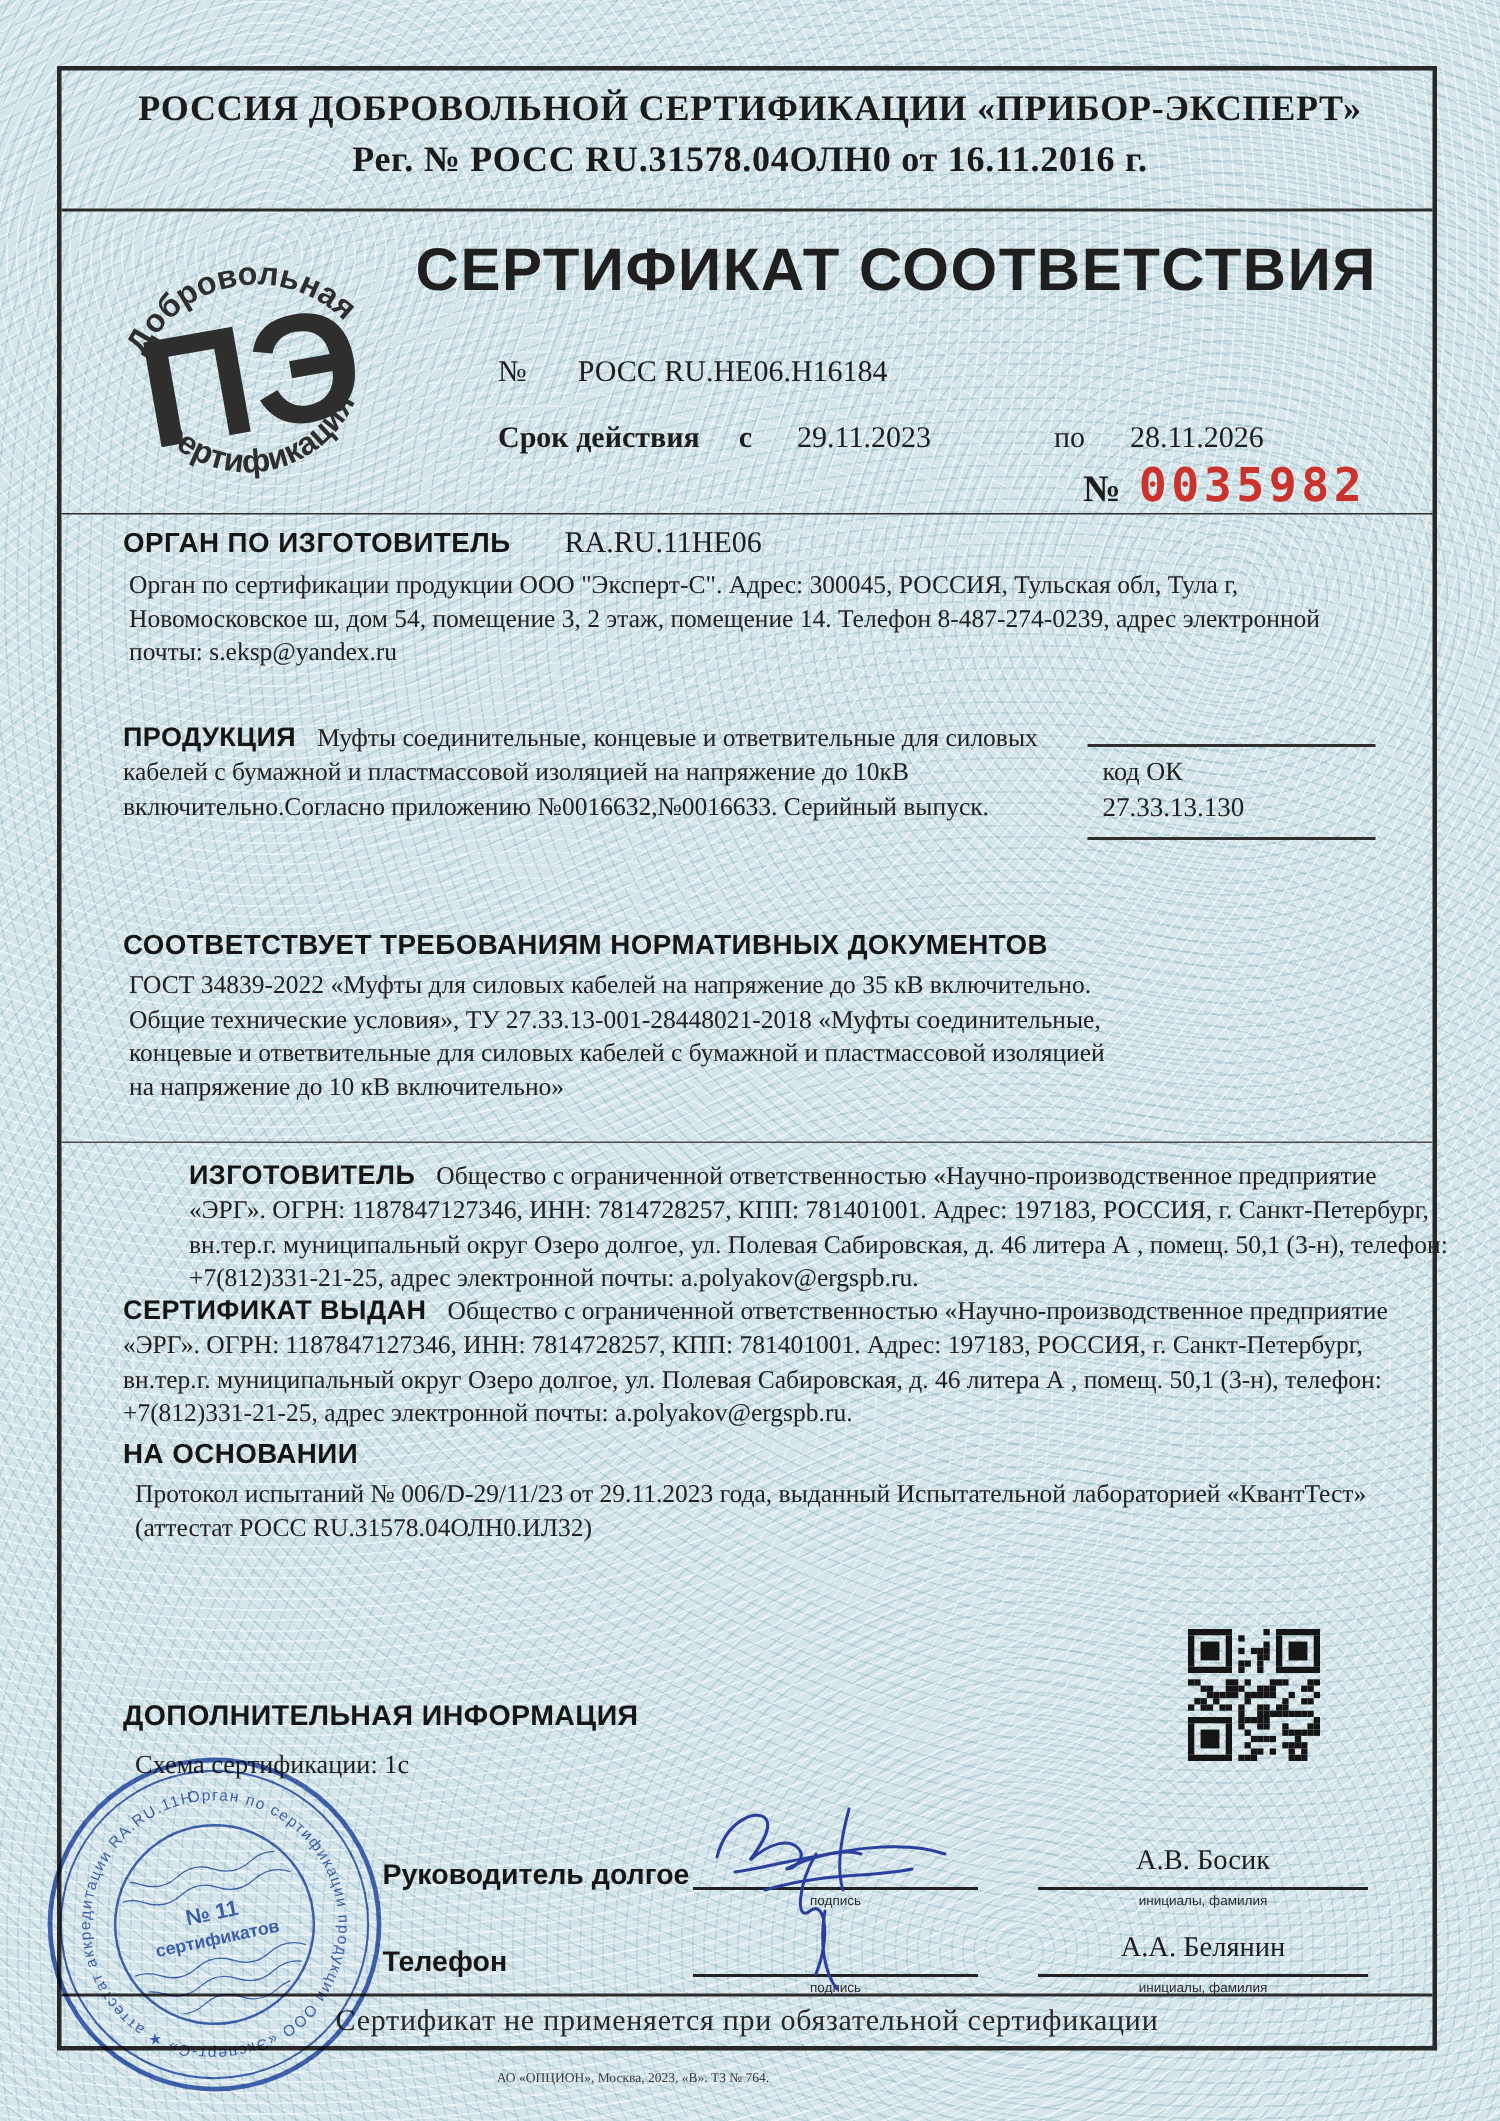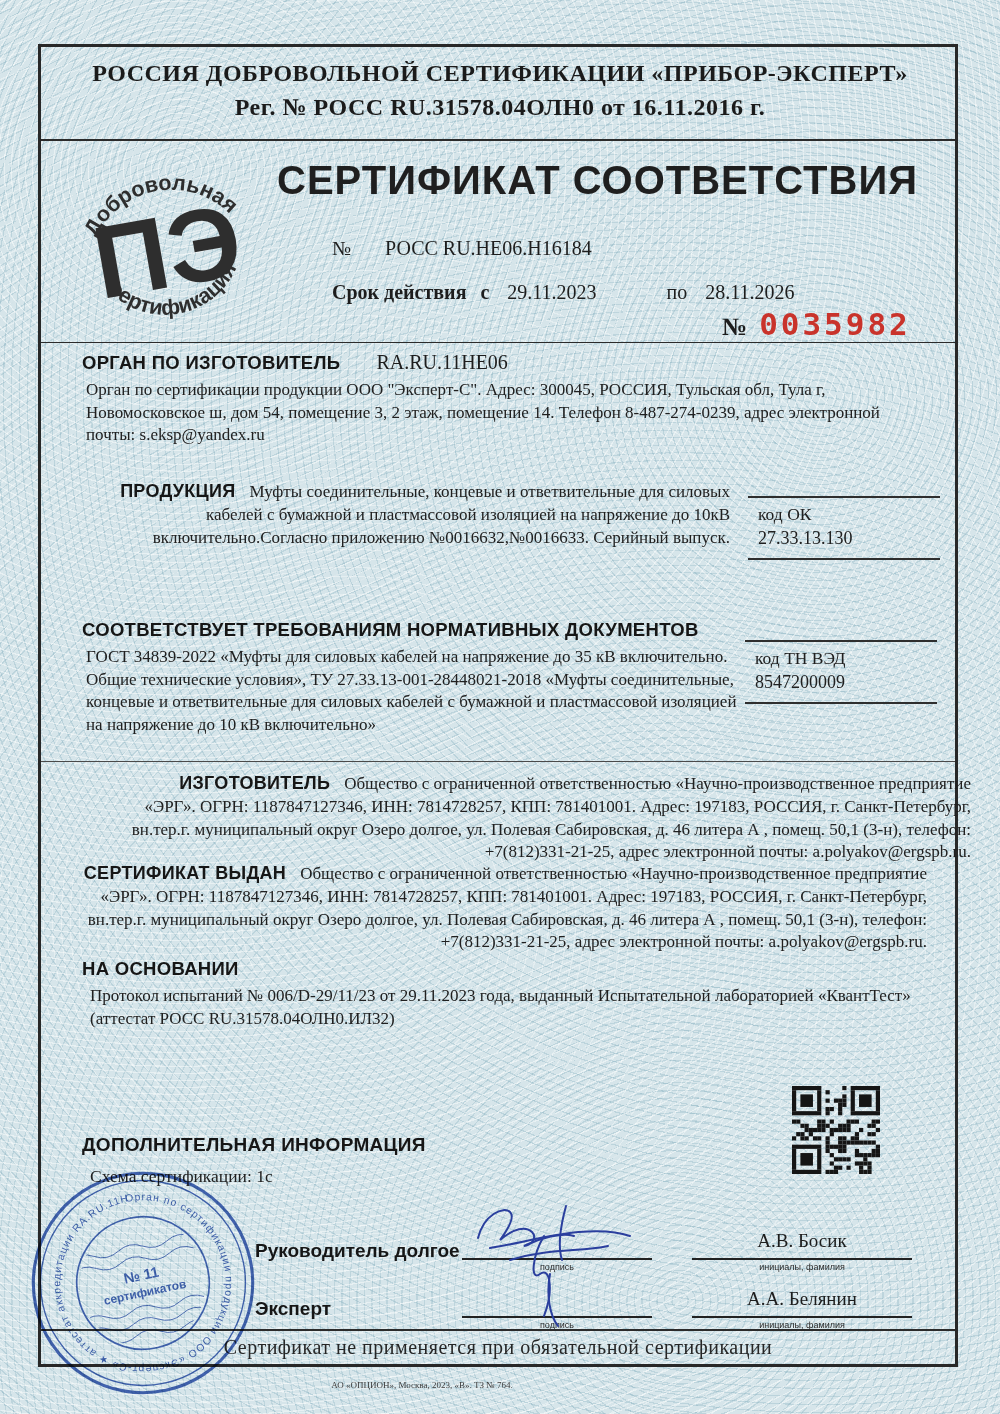--- a/index.html
+++ b/index.html
@@ -21,21 +21,21 @@
   .hr-thin { left:41px; width:914px; border-top:1.5px solid #4a4a4a; height:0; }
   .h-line { left:60px; width:880px; text-align:center; font-weight:700; font-size:24px; letter-spacing:.5px; color:#1b1b1b; }
   .cert-title { left:270px; top:158px; width:655px; text-align:center; font-weight:700; font-size:40px; letter-spacing:1px; color:#1f1f1f; }
   .row { display:flex; align-items:baseline; }
   .serif20 { font-size:20px; }
   .red-num { font-family:"DejaVu Sans Mono",monospace; font-weight:700; font-size:31px; color:#c9332b; letter-spacing:3px; }
   .sec-label { font-family:"Liberation Sans",sans-serif; font-weight:700; font-size:18.5px; letter-spacing:.3px; color:#161616; }
   .body-txt { font-size:17px; line-height:1.33; color:#202020; }
   .para .lbl { font-family:"Liberation Sans",sans-serif; font-weight:700; font-size:18px; letter-spacing:.3px; margin-right:14px; color:#161616; }
   .para .bt { font-size:17px; color:#202020; }
-  .para { line-height:1.33;text-align:right; }
+  .para { line-height:1.33; }
   .code-box { width:192px; border-top:2px solid #2e2e2e; border-bottom:2px solid #2e2e2e; padding:6px 10px 9px 10px; font-size:17.5px; color:#202020; }
   .code-box .cv { margin-top:3px; font-size:18px; }
   .sig-cell { width:190px; }
   .sig-cell .line { height:30px; border-bottom:2px solid #222; position:relative; text-align:center; font-size:19px; }
   .sig-cell .cap { font-family:"Liberation Sans",sans-serif; font-size:9px; text-align:center; padding-top:2px; color:#2a2a2a; }
   .role { font-family:"Liberation Sans",sans-serif; font-weight:700; font-size:19px; color:#161616; }
   .disclaimer { left:41px; width:914px; text-align:center; font-size:20px; letter-spacing:.5px; color:#262626; }
   .imprint { left:0; width:844px; text-align:center; font-size:9px; color:#3a3a3a; }
   .stamp { opacity:.88; mix-blend-mode:multiply; }
   .scribble { position:absolute; overflow:visible; }
@@ -65,21 +65,21 @@
     </g>
   </svg>
 
   <div class="abs cert-title sans">СЕРТИФИКАТ СООТВЕТСТВИЯ</div>
 
   <div class="abs row serif20" style="left:332px; top:237px;">
     <span>№</span>
     <span style="margin-left:34px;">РОСС RU.НЕ06.Н16184</span>
   </div>
 
-  <div class="abs row serif20" style="left:332px; top:281px;">
+  <div class="abs row serif20" style="left:332px; top:281px;gap:12px;">
     <span style="font-weight:700;">Срок действия</span>
     <span style="font-weight:700; margin-left:14px;">с</span>
     <span style="margin-left:18px;">29.11.2023</span>
     <span style="margin-left:70px;">по</span>
     <span style="margin-left:18px;">28.11.2026</span>
   </div>
 
   <div class="abs row" style="left:722px; top:306px;">
     <span style="font-size:25px; font-weight:700;">№</span>
     <span class="red-num" style="margin-left:12px;">0035982</span>
@@ -89,31 +89,27 @@
 
   <div class="abs row" style="left:82px; top:351px;">
     <span class="sec-label">ОРГАН ПО ИЗГОТОВИТЕЛЬ</span>
     <span class="serif20" style="margin-left:36px;">RA.RU.11НЕ06</span>
   </div>
   <div class="abs body-txt" style="left:86px; top:379px; width:838px;">Орган по сертификации продукции ООО "Эксперт-С". Адрес: 300045, РОССИЯ, Тульская обл, Тула г, Новомосковское ш, дом 54, помещение 3, 2 этаж, помещение 14. Телефон 8-487-274-0239, адрес электронной почты: s.eksp@yandex.ru</div>
 
   <p class="abs para" style="left:82px; top:480px; width:648px;">
     <span class="lbl">ПРОДУКЦИЯ</span><span class="bt">Муфты соединительные, концевые и ответвительные для силовых кабелей с бумажной и пластмассовой  изоляцией на напряжение до 10кВ включительно.Согласно приложению №0016632,№0016633. Серийный выпуск.</span>
   </p>
-  <div class="abs code-box" style="left:748px; top:496px;">
+  <div class="abs code-box" style="left:725px; top:496px;">
     <div>код ОК</div>
     <div class="cv">27.33.13.130</div>
   </div>
 
   <div class="abs sec-label" style="left:82px; top:619px; width:660px;">СООТВЕТСТВУЕТ ТРЕБОВАНИЯМ НОРМАТИВНЫХ ДОКУМЕНТОВ</div>
   <div class="abs body-txt" style="left:86px; top:646px; width:652px;">ГОСТ 34839-2022 «Муфты для силовых кабелей на напряжение до 35 кВ включительно. Общие технические условия», ТУ 27.33.13-001-28448021-2018 «Муфты соединительные, концевые и ответвительные для силовых кабелей с бумажной и пластмассовой изоляцией на напряжение до 10 кВ включительно»</div>
-  <div class="abs code-box" style="left:745px; top:640px;">
-    <div>код ТН ВЭД</div>
-    <div class="cv">8547200009</div>
-  </div>
 
   <div class="abs hr-thin" style="top:761px;"></div>
 
   <p class="abs para" style="left:82px; top:772px; width:845px;margin-left:44px;">
     <span class="lbl">ИЗГОТОВИТЕЛЬ</span><span class="bt">Общество с ограниченной ответственностью «Научно-производственное предприятие «ЭРГ». ОГРН: 1187847127346, ИНН: 7814728257, КПП: 781401001. Адрес: 197183, РОССИЯ, г. Санкт-Петербург, вн.тер.г. муниципальный округ Озеро долгое, ул. Полевая Сабировская, д. 46 литера А , помещ. 50,1 (3-н), телефон: +7(812)331-21-25, адрес электронной почты: a.polyakov@ergspb.ru.</span>
   </p>
 
   <p class="abs para" style="left:82px; top:862px; width:845px;">
     <span class="lbl">СЕРТИФИКАТ ВЫДАН</span><span class="bt">Общество с ограниченной ответственностью «Научно-производственное предприятие «ЭРГ». ОГРН: 1187847127346, ИНН: 7814728257, КПП: 781401001. Адрес: 197183, РОССИЯ, г. Санкт-Петербург, вн.тер.г. муниципальный округ Озеро долгое, ул. Полевая Сабировская, д. 46 литера А , помещ. 50,1 (3-н), телефон: +7(812)331-21-25, адрес электронной почты: a.polyakov@ergspb.ru.</span>
   </p>
@@ -266,21 +262,21 @@
         </g>
       </svg>
     </div>
     <div class="cap">подпись</div>
   </div>
   <div class="abs sig-cell" style="left:692px; top:1230px; width:220px;">
     <div class="line">А.В. Босик</div>
     <div class="cap">инициалы, фамилия</div>
   </div>
 
-  <div class="abs role" style="left:255px; top:1298px;">Эксперт</div>
+  <div class="abs role" style="left:255px; top:1298px;">Телефон</div>
   <div class="abs sig-cell" style="left:462px; top:1288px;">
     <div class="line">
       <svg class="scribble" style="left:18px; bottom:-14px;" width="150" height="100" viewBox="0 0 150 100">
         <g fill="none" stroke="#2a3f9e" stroke-width="2" stroke-linecap="round">
           <path d="M64,6 C52,26 50,52 60,44 C70,36 74,60 64,86"></path>
           <path d="M30,30 C70,18 100,22 128,16"></path>
           <path d="M70,44 C66,66 70,86 78,96"></path>
         </g>
       </svg>
     </div>

